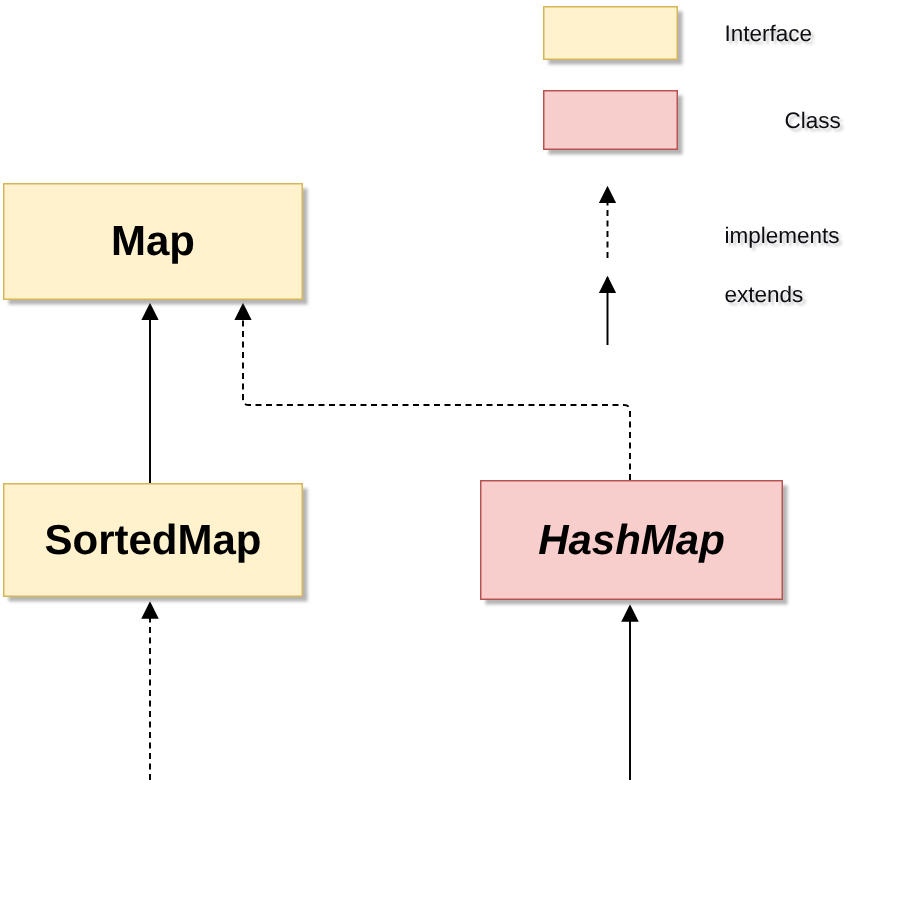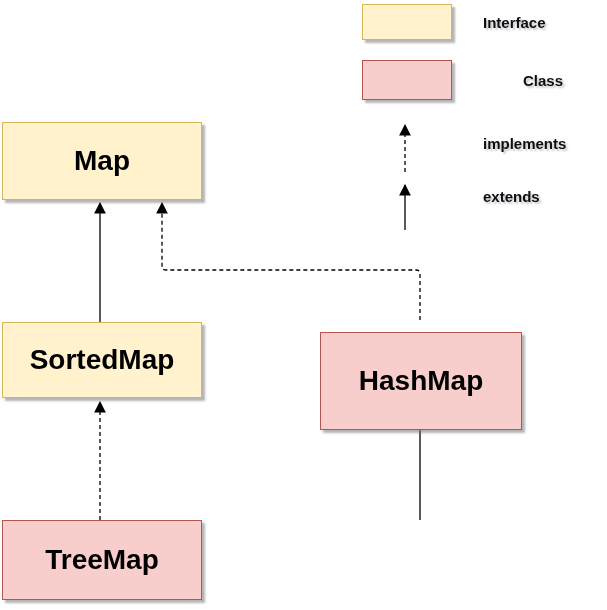--- a/index.html
+++ b/index.html
@@ -11,38 +11,38 @@
   .node{
     position:absolute;display:flex;align-items:center;justify-content:center;
     font-weight:bold;font-size:28px;color:#000;
     border:1px solid;box-sizing:border-box;
     box-shadow:3px 3px 2px rgba(120,120,120,0.55);
   }
   .node.interface{background:#fff2cc;border-color:#d6b656;}
   .node.class{background:#f8cecc;border-color:#b85450;}
   #node-map{left:2px;top:122px;width:200px;height:78px;}
   #node-sortedmap{left:2px;top:322px;width:200px;height:76px;justify-content:center;}
-  #node-hashmap{left:320px;top:332px;width:202px;height:98px;}
+  #node-hashmap{left:320px;top:320px;width:202px;height:80px;font-style:italic;}
   #node-treemap{left:2px;top:520px;width:200px;height:80px;}
   #node-linkedhashmap{left:320px;top:520px;width:202px;height:80px;}
 
   .swatch{
     position:absolute;border:1px solid;box-sizing:border-box;
     box-shadow:3px 3px 2px rgba(120,120,120,0.55);
   }
   #swatch-interface{left:362px;top:4px;width:90px;height:36px;background:#fff2cc;border-color:#d6b656;}
   #swatch-class{left:362px;top:60px;width:90px;height:40px;background:#f8cecc;border-color:#b85450;}
 
   .legend-label{
-    position:absolute;left:483px;font-weight:bold;font-size:15px;color:#0d0d14;
+    position:absolute;left:483px;font-weight:normal;font-size:15px;color:#0d0d14;
     text-shadow:2px 2px 2px rgba(0,0,0,0.22);white-space:nowrap;
   }
   #label-interface{top:14px;}
   #label-class{top:72px;margin-left:40px;}
-  #label-implements{top:135px;}
+  #label-implements{top:149px;}
   #label-extends{top:188px;}
 
   svg.edges{position:absolute;inset:0;pointer-events:none;}
   .edge{stroke:#000;stroke-width:1.3;fill:none;}
   .edge.dashed{stroke-dasharray:4 3;}
 </style>
 </head>
 <body>
 
 <div class="canvas">
@@ -72,23 +72,20 @@
   </div>
 
   <div class="node interface" id="node-sortedmap">
     <span>SortedMap</span>
   </div>
 
   <div class="node class" id="node-hashmap">
     <span>HashMap</span>
   </div>
 
-  <div class="node class" id="node-treemap">
-    <span>TreeMap</span>
-  </div>
 
 
   <div class="swatch" id="swatch-interface"></div>
   <div class="swatch" id="swatch-class"></div>
 
   <div class="legend-label" id="label-interface">Interface</div>
   <div class="legend-label" id="label-class">Class</div>
   <div class="legend-label" id="label-implements">implements</div>
   <div class="legend-label" id="label-extends">extends</div>
 

